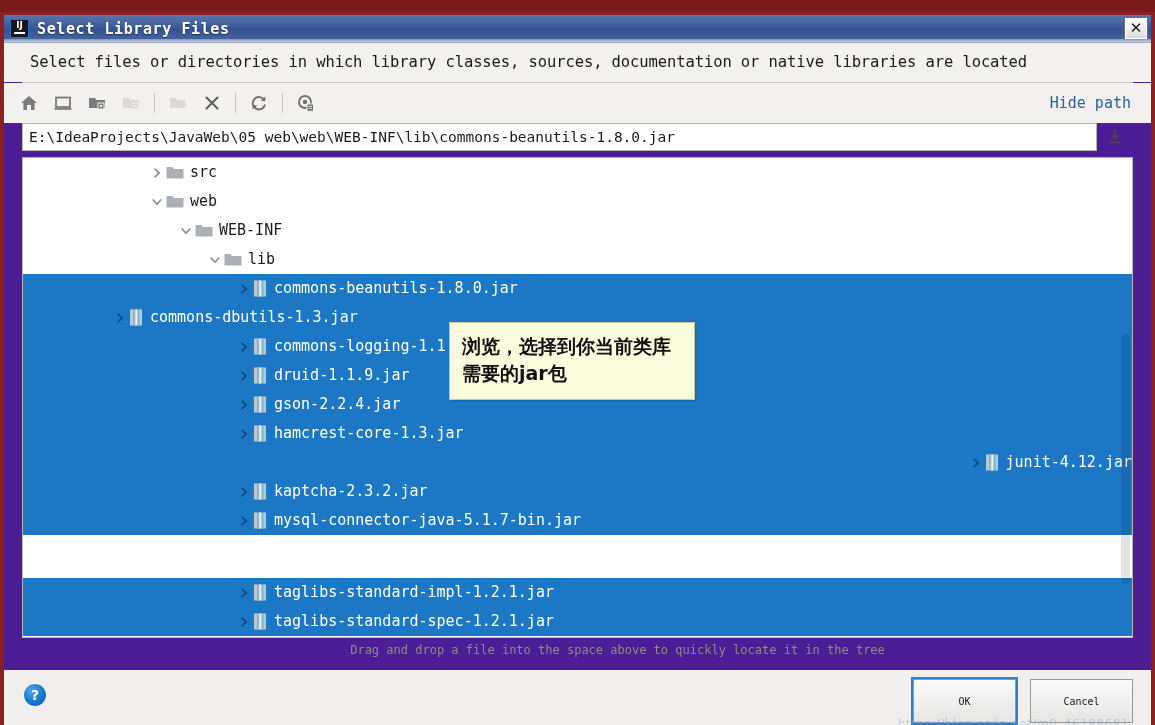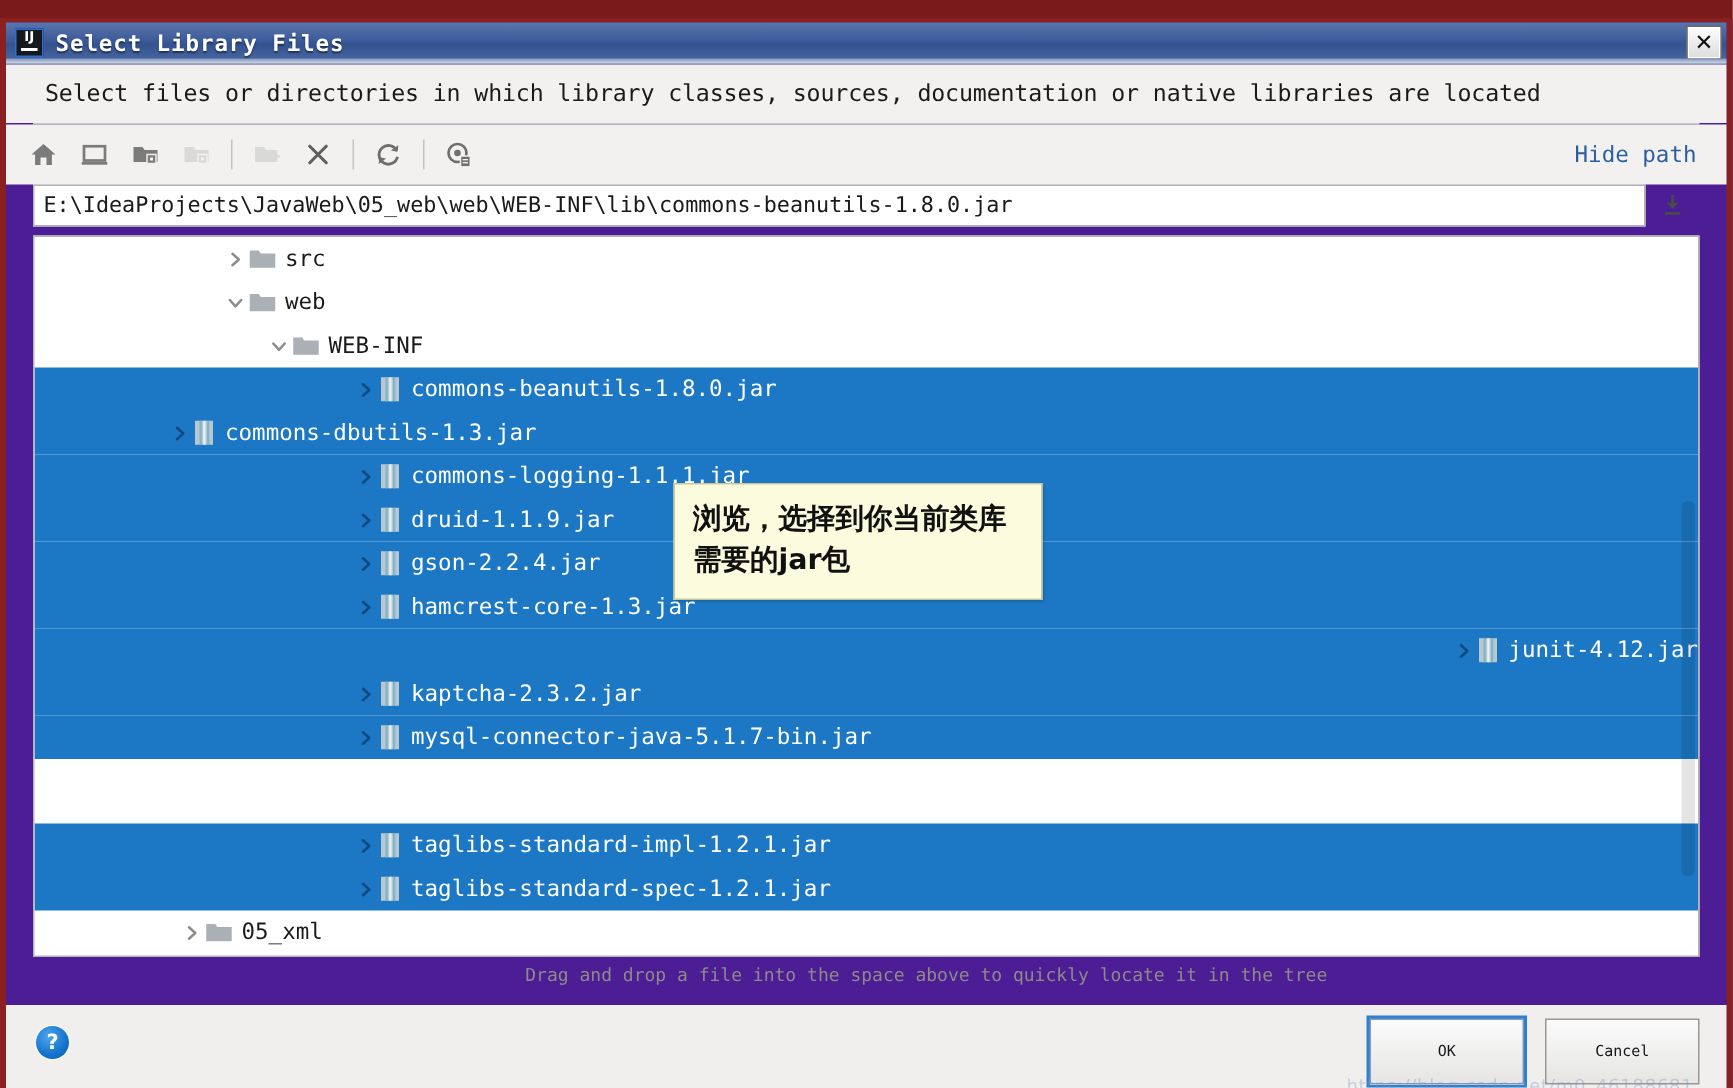--- a/index.html
+++ b/index.html
@@ -412,20 +412,31 @@
           <span class="twisty">
             <svg width="14" height="14" viewBox="0 0 14 14">
               <path d="M3.2 5 L7 9.2 L10.8 5" fill="none" stroke="#8d8d8d" stroke-width="1.7" stroke-linecap="round" stroke-linejoin="round"></path>
             </svg>
           </span>
           <span class="folder-icon"><svg width="18" height="15" viewBox="0 0 18 15">
               <path d="M0.5 2 L6.5 2 L7.8 4 L17.5 4 L17.5 13.5 L0.5 13.5 Z" fill="#aab0b6"></path>
             </svg></span>
           <span class="row-label">WEB-INF</span>
         </div>
+        <div class="row" style="padding-left: 183px;">
+          <span class="twisty">
+            <svg width="14" height="14" viewBox="0 0 14 14">
+              <path d="M3.2 5 L7 9.2 L10.8 5" fill="none" stroke="#8d8d8d" stroke-width="1.7" stroke-linecap="round" stroke-linejoin="round"></path>
+            </svg>
+          </span>
+          <span class="folder-icon"><svg width="18" height="15" viewBox="0 0 18 15">
+              <path d="M0.5 2 L6.5 2 L7.8 4 L17.5 4 L17.5 13.5 L0.5 13.5 Z" fill="#aab0b6"></path>
+            </svg></span>
+          <span class="row-label">lib</span>
+        </div>
         <div class="row selected" style="padding-left: 212px; align-items: center;">
           <span class="twisty">
             <svg width="14" height="14" viewBox="0 0 14 14">
               <path d="M5 3.2 L9.2 7 L5 10.8" fill="none" stroke="#0d4a80" stroke-width="1.7" stroke-linecap="round" stroke-linejoin="round"></path>
             </svg>
           </span>
           <span class="jar-icon"><svg width="14" height="17" viewBox="0 0 14 17">
               <rect x="1" y="0.5" width="12" height="16" fill="#b9c7d0"></rect>
               <rect x="4" y="0.5" width="1.5" height="16" fill="#7fb6c9"></rect>
               <rect x="6.5" y="0.5" width="1.5" height="16" fill="#e8f2f6"></rect>

